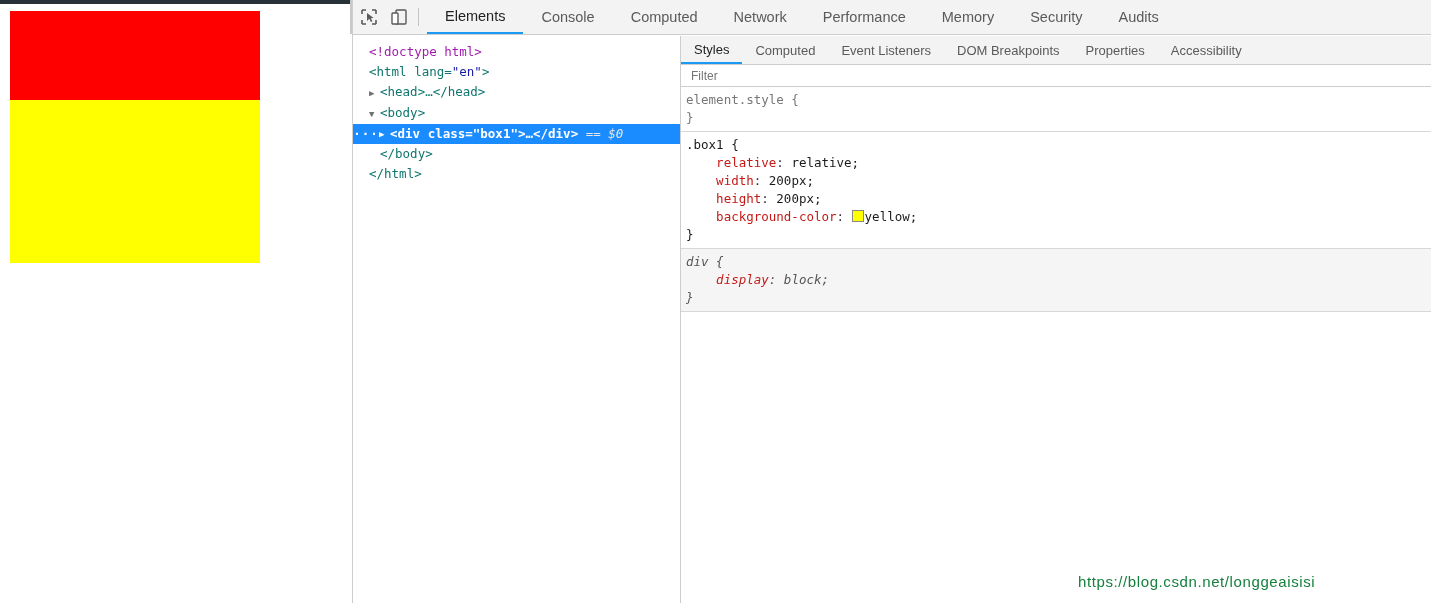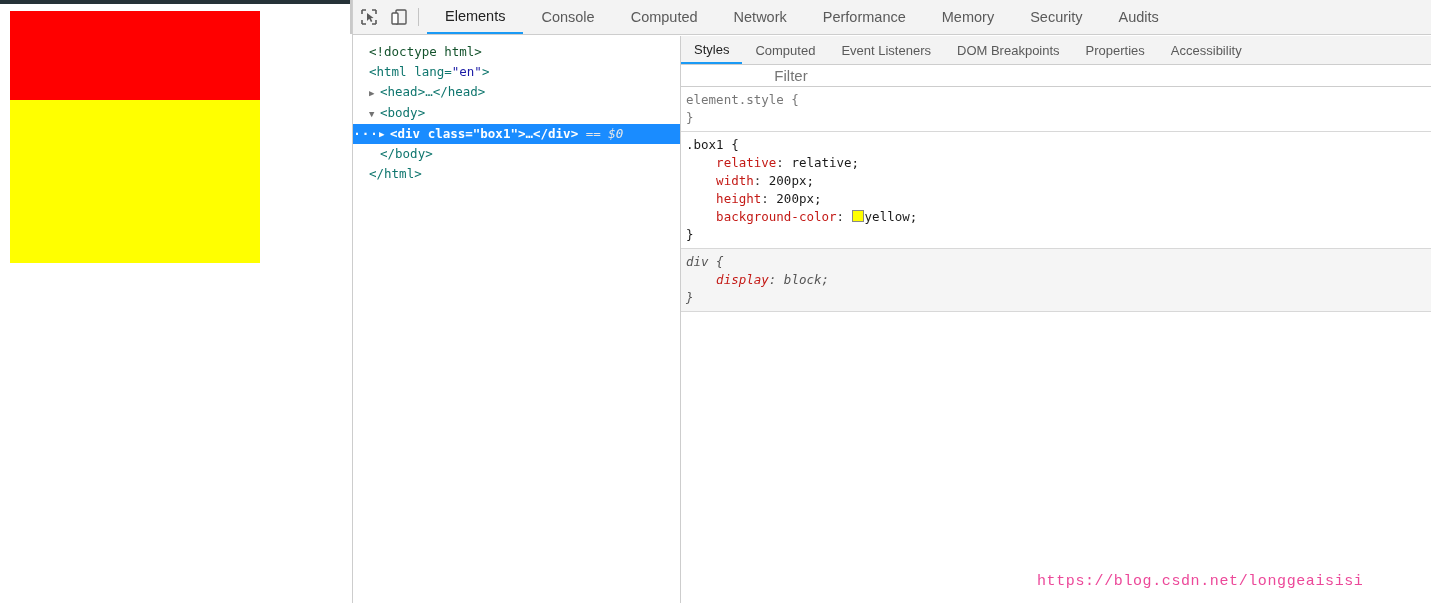--- a/index.html
+++ b/index.html
@@ -139,21 +139,21 @@
     font-family: "DejaVu Sans Mono", "Liberation Mono", monospace;
     font-size: 12.5px;
     line-height: 20px;
     white-space: pre;
     color: #0c52cc;
     padding-left: 8px;
     cursor: pointer;
   }
   .dom-row .tag { color: #0f766e; }
   .dom-row .attr-val { color: #1a1aa6; }
-  .dom-row .comment { color: #14532d; }
+  .dom-row .comment { color: #a21caf; }
   .dom-row.selected {
     background: #1a8cff;
     color: #ffffff;
     font-weight: bold;
     padding-left: 0;
     display: flex;
     align-items: center;
   }
   .dom-row.selected .tag,
   .dom-row.selected .attr-name,
@@ -217,25 +217,24 @@
     border-bottom: 1px solid #cdcdcd;
     display: flex;
     align-items: center;
     padding-left: 8px;
     box-sizing: border-box;
   }
   #filter-input {
     border: 0;
     outline: 0;
     font-family: "Liberation Sans", sans-serif;
-    font-size: 15px;
+    font-size: 12px;
     color: #be185d;
     background: transparent;
     width: 200px;
-    text-align: center;
   }
   .css-rule {
     font-family: "DejaVu Sans Mono", "Liberation Mono", monospace;
     font-size: 12.5px;
     line-height: 18px;
     white-space: pre;
     padding: 4px 0 4px 5px;
     border-bottom: 1px solid #d8d8d8;
     color: #333;
   }
@@ -252,25 +251,25 @@
     display: inline-block;
     width: 10px; height: 10px;
     border: 1px solid #888;
     vertical-align: -1px;
     margin-right: 1px;
   }
 
   
   #watermark {
     position: absolute;
-    left: 1037px;
+    left: 1078px;
     top: 573px;
-    font-family: Liberation Mono, monospace;
+    font-family: Liberation Sans, sans-serif;
     font-size: 15px;
-    color: #ec4899;
+    color: #15803d;
     letter-spacing: 0.6px;
     white-space: nowrap;
   }
 </style>
 </head>
 <body>
 
 <div id="page-viewport">
   <div id="top-dark-bar" style="background: rgb(38, 50, 56);"></div>
   <div id="box-red" style="background: rgb(255, 0, 0);"></div>

